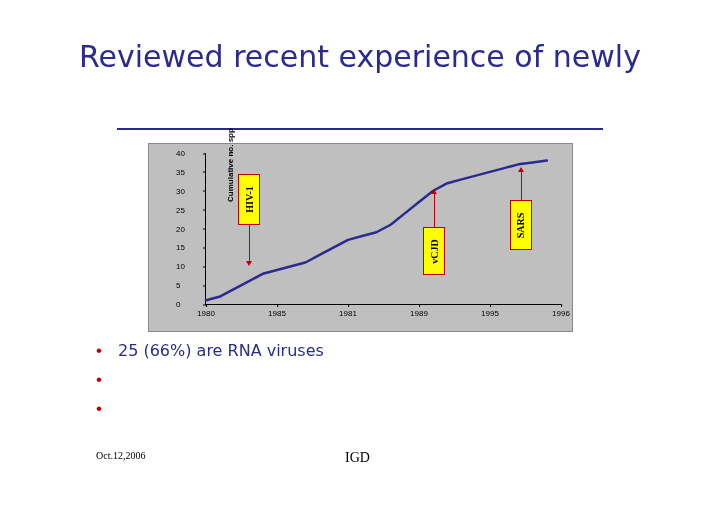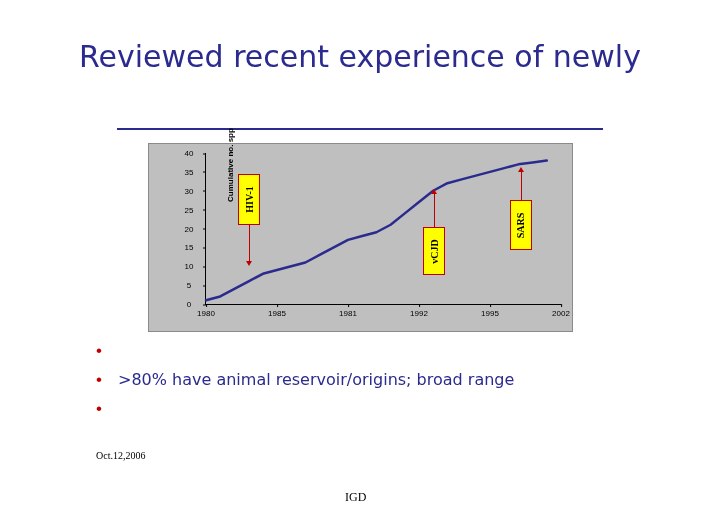--- a/index.html
+++ b/index.html
@@ -77,21 +77,21 @@
     font-family: "Liberation Sans", sans-serif;
     white-space: nowrap;
   }
   .ytick {
     position: absolute;
     right: 100%;
     transform: translateY(-50%);
     padding-right: 4px;
     font-size: 8px;
     color: #000;
-    text-align: center;
+    text-align: left;
     width: 26px;
     font-family: "Liberation Sans", sans-serif;
   }
   .ytick::after {
     content: "";
     position: absolute;
     right: 0;
     top: 50%;
     width: 3px;
     height: 1px;
@@ -192,24 +192,23 @@
     top: 450px;
     font-size: 10px;
     color: #000;
     font-family: "Liberation Serif", serif;
     text-align: center;
   }
   .footer-center {
     position: absolute;
     left: 345px;
     top: 450px;
-    font-size: 12px;
+    font-size: 14px;
     color: #000;
     font-family: "Liberation Serif", serif;
-    margin-top: 40px;
   }
 </style>
 </head>
 <body>
 
 <div class="slide">
 
   <div class="title">
     <div>Reviewed recent experience of newly</div>
   </div>
@@ -226,23 +225,23 @@
       <div class="ytick" style="top:62.5%">15</div>
       <div class="ytick" style="top:50%">20</div>
       <div class="ytick" style="top:37.5%">25</div>
       <div class="ytick" style="top:25%">30</div>
       <div class="ytick" style="top:12.5%">35</div>
       <div class="ytick" style="top:0%">40</div>
 
       <div class="xtick" style="left:0%">1980</div>
       <div class="xtick" style="left:20%">1985</div>
       <div class="xtick" style="left:40%">1981</div>
-      <div class="xtick" style="left:60%">1992</div>
+      <div class="xtick" style="left:60%">1989</div>
       <div class="xtick" style="left:80%">1995</div>
-      <div class="xtick" style="left:100%">2002</div>
+      <div class="xtick" style="left:100%">1996</div>
 
       <svg class="series" viewBox="0 0 356 152" preserveAspectRatio="none">
         <polyline id="series-path" fill="none" stroke="#2b2b8f" stroke-width="2.5" stroke-linejoin="round" stroke-linecap="round" points="0.00,148.20 14.24,144.40 28.48,136.80 42.72,129.20 56.96,121.60 71.20,117.80 85.44,114.00 99.68,110.20 113.92,102.60 128.16,95.00 142.40,87.40 156.64,83.60 170.88,79.80 185.12,72.20 199.36,60.80 213.60,49.40 227.84,38.00 242.08,30.40 256.32,26.60 270.56,22.80 284.80,19.00 299.04,15.20 313.28,11.40 327.52,9.50 341.76,7.60"></polyline>
       </svg>
 
       <div class="callout" style="left:32px; top:21px; width:22px; height:51px;">
         <span>HIV-1</span>
       </div>
       <div class="arrow" style="left:43px; top:72px; height:37px;"></div>
       <div class="arrow-head down" style="left:40px; top:108px;"></div>
@@ -258,24 +257,24 @@
       </div>
       <div class="arrow" style="left:315px; top:19px; height:28px;"></div>
       <div class="arrow-head up" style="left:312px; top:14px;"></div>
 
     </div>
   </div>
 
   <div class="bullets">
     <div class="bullet">
       <div class="bullet-dot">•</div>
+      <div class="bullet-text">25 (66%) are RNA viruses</div>
     </div>
     <div class="bullet">
       <div class="bullet-dot">•</div>
-      <div class="bullet-text">&gt;80% have animal reservoir/origins; broad range</div>
     </div>
     <div class="bullet">
       <div class="bullet-dot">•</div>
     </div>
   </div>
 
   <div class="footer-date">Oct.12,2006</div>
   <div class="footer-center">IGD</div>
 
 </div>

